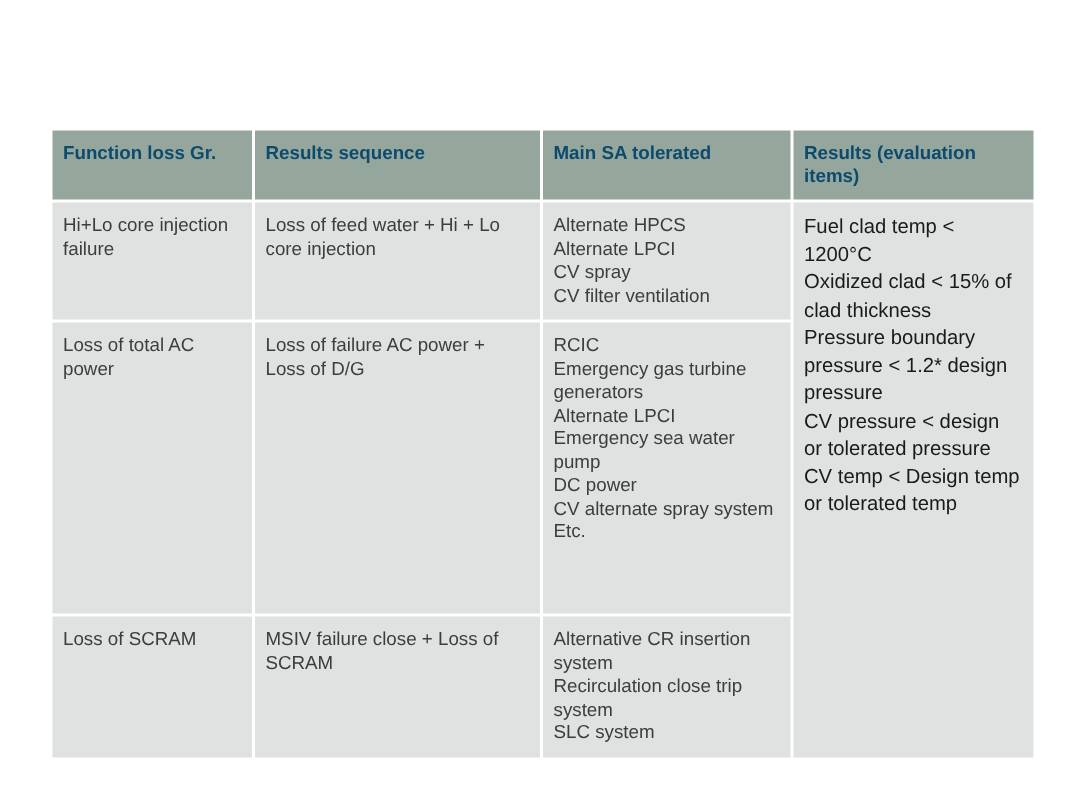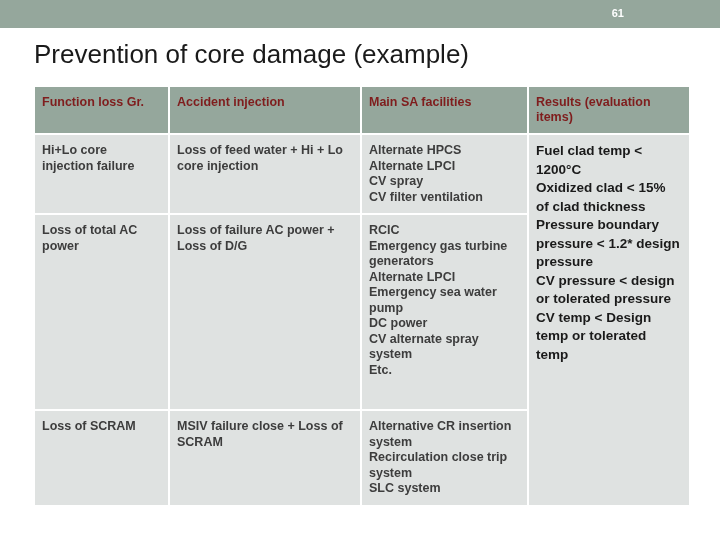--- a/index.html
+++ b/index.html
@@ -52,76 +52,72 @@
     top: 85px;
     width: 654px;
     border-collapse: separate;
     border-spacing: 2px;
     table-layout: fixed;
   }
   .tbl td, .tbl th {
     vertical-align: top;
     padding: 8px 8px 8px 7px;
     text-align: left;
-    font-weight: bold;
+    font-weight: normal;
   }
   .tbl thead th {
     background: #95a79c;
-    color: #7f1d1d;
+    color: #0c4a6e;
     font-size: 12.5px;
     font-weight: bold;
     line-height: 15px;
     height: 28px;
     margin-top: 44px;
   }
   .tbl tbody td {
     background: #dfe2e1;
     color: #3d3d3d;
     font-size: 12.5px;
     line-height: 15.5px;
   }
   .tbl tbody td.results-cell {
     color: #1a1a1a;
-    font-weight: bold;
+    font-weight: normal;
     font-size: 13.5px;
     line-height: 18.5px;
     padding-top: 7px;
   }
   .col-a { width: 133px; }
   .col-b { width: 190px; }
   .col-c { width: 165px; }
   .col-d { width: 160px; }
   .row1 { height: 76px; }
   .row2 { height: 194px; }
   .row3 { height: 72px; }
   .cell-lines > span { display: block; }
 </style>
 </head>
 <body>
 
 <div id="slide">
 
-  <div class="top-bar">
-    <div class="page-number">61</div>
-  </div>
 
-  <div class="slide-title">Prevention of core damage (example)</div>
 
   <table class="tbl">
     <colgroup>
       <col class="col-a">
       <col class="col-b">
       <col class="col-c">
       <col class="col-d">
     </colgroup>
     <thead>
       <tr>
         <th>Function loss Gr.</th>
-        <th>Accident injection</th>
-        <th>Main SA facilities</th>
+        <th>Results sequence</th>
+        <th>Main SA tolerated</th>
         <th>Results (evaluation items)</th>
       </tr>
     </thead>
     <tbody>
       <tr class="row1">
         <td>Hi+Lo core injection failure</td>
         <td>Loss of feed water + Hi + Lo core injection</td>
         <td class="cell-lines">
             <span>Alternate HPCS</span>
             <span>Alternate LPCI</span>

